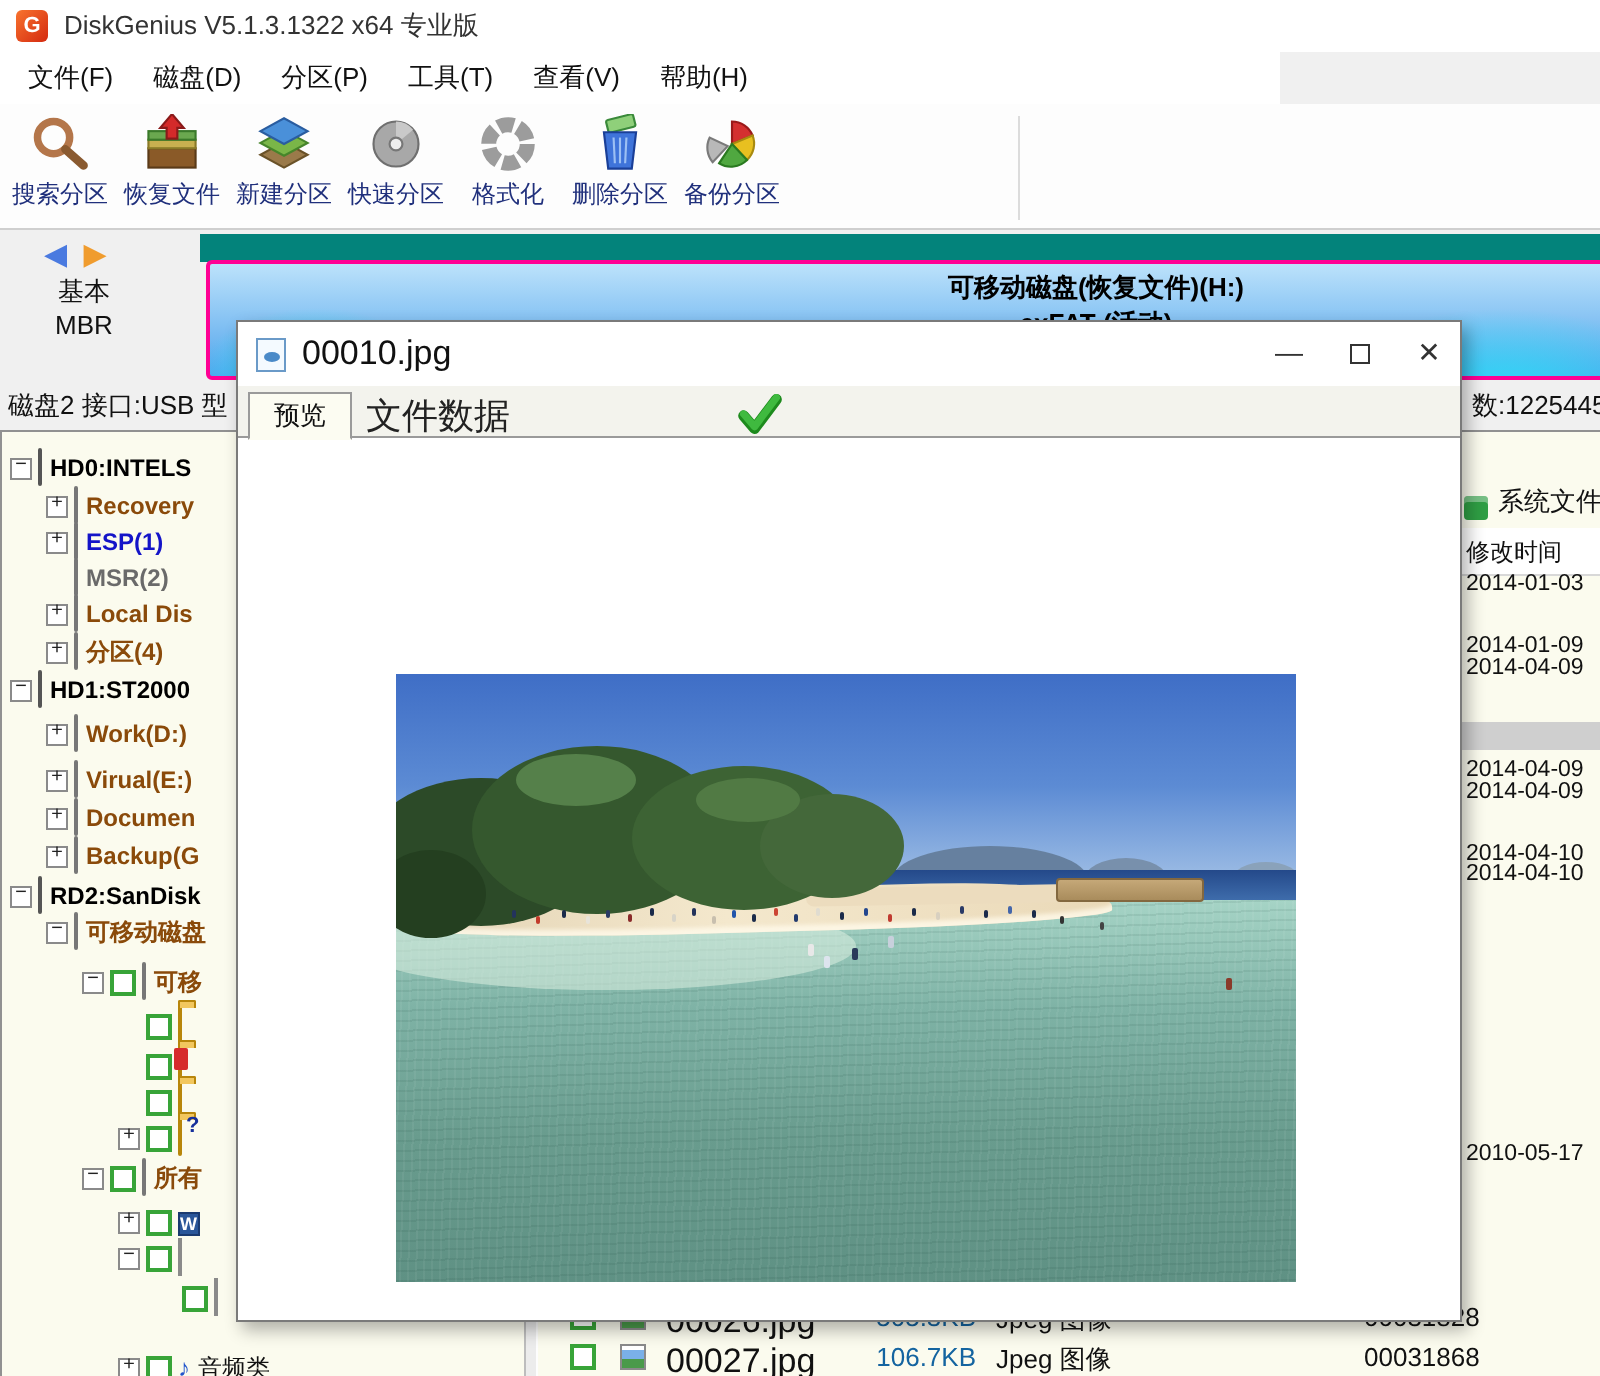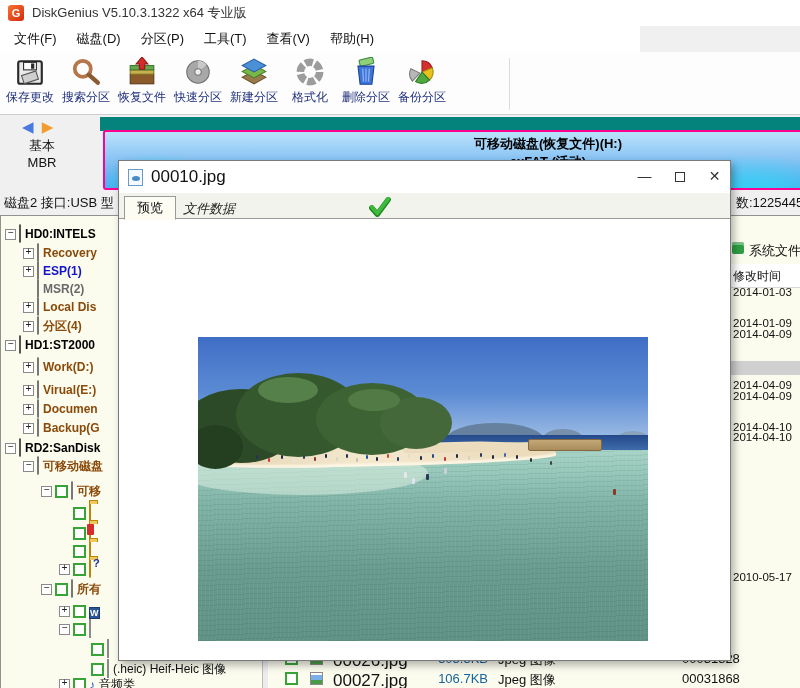--- a/index.html
+++ b/index.html
@@ -72,21 +72,21 @@
   .q-ov { position:absolute; left:3px; top:-3px; font-size:11px; font-weight:bold; color:#16309c; }
   .wdoc { width:13px; height:13px; background:#2a5699; color:#fff; font-size:9px; font-weight:bold; text-align:center; line-height:13px; border:1px solid #1a3a70; }
   .imgico { width:13px; height:13px; border:1px solid #8a8a8a; background:linear-gradient(180deg,#ffffff 0 18%, #7ab0e8 18% 60%, #4a9a4a 60% 100%); }
   .musico { width:13px; height:13px; font-size:12px; line-height:13px; color:#2255cc; text-align:center; }
 
   
   .splitter { position:absolute; left:262px; top:215px; width:7px; height:473px; background:#ececec; border-left:1px solid #bdbdbd; border-right:1px solid #fdfdfd; }
 
   
   .filepanel { position:absolute; left:269px; top:215px; width:531px; height:473px; background:#fbfbee; border-top:1px solid #919191; overflow:hidden; }
-  .sysrow { position:absolute; left:463px; top:26px; display:flex; align-items:flex-start; gap:5px; }
+  .sysrow { position:absolute; left:463px; top:26px; display:flex; align-items:flex-end; gap:5px; }
   .sysico { width:12px; height:12px; background:#2f9e44; border-radius:2px; box-shadow:inset 0 3px 0 rgba(255,255,255,0.35); }
   .syslbl { font-size:13px; color:#111; white-space:nowrap; }
   .listheader { position:absolute; left:0; top:48px; width:531px; height:24px; background:#ffffff; border-bottom:1px solid #d8d8d8; }
   .colhdr { position:absolute; left:464px; top:4px; font-size:12px; color:#111; white-space:nowrap; }
   .selband { position:absolute; left:430px; top:145px; width:101px; height:14px; background:#cfcfcf; }
   .dcell { position:absolute; left:464px; font-size:11.5px; color:#111; white-space:nowrap; }
   .frow { position:absolute; left:0; width:531px; height:20px; }
   .frow .cbx { position:absolute; left:16px; top:3px; margin:0; }
   .frow .imgico { position:absolute; left:41px; top:3px; }
   .fname { position:absolute; left:64px; top:2px; font-size:17px; color:#111; }
@@ -98,21 +98,21 @@
   .dialog { position:absolute; left:118px; top:160px; width:613px; height:501px; background:#fff; border:1px solid #7a7a7a; box-shadow:3px 4px 8px rgba(0,0,0,0.3); }
   .dtitle { position:absolute; left:0; top:0; width:100%; height:32px; background:#fff; display:flex; align-items:center; padding-left:9px; }
   .dico { width:15px; height:17px; border:1px solid #6a9ac8; background:#f4faff; position:relative; }
   .dico:after { content:""; position:absolute; left:3px; top:6px; width:8px; height:5px; border-radius:50%; background:#4a8ac8; }
   .dname { margin-left:8px; font-size:17px; color:#111; }
   .dctl { position:absolute; top:0; width:31px; height:30px; text-align:center; line-height:30px; font-size:14px; color:#333; }
   .dmin { left:510px; } .dmax { left:545px; } .dcls { left:580px; }
   .dmaxbox { display:inline-block; width:10px; height:10px; border:1px solid #333; vertical-align:middle; }
   .tabstrip { position:absolute; left:0; top:32px; width:100%; height:26px; background:#f3f3ed; border-bottom:1px solid #9a9a9a; }
   .tab1 { position:absolute; left:5px; top:3px; height:24px; padding:0 12px; background:#fcfcf2; border:1px solid #9a9a9a; border-bottom:1px solid #fcfcf2; font-size:13px; line-height:22px; color:#111; z-index:2; }
-  .tab2 { position:absolute; left:52px; top:5px; height:21px; padding:0 12px; font-size:13px; line-height:21px; color:#222;font-style:italic; }
+  .tab2 { position:absolute; left:52px; top:5px; height:21px; padding:0 12px; font-size:18px; line-height:21px; color:#222; }
   .dstatus { position:absolute; left:250px; top:4px; display:flex; align-items:center; gap:6px; }
   .dstatus .txt { font-size:13px; font-weight:bold; color:#00a020; white-space:nowrap; }
   .dcontent { position:absolute; left:0; top:58px; width:611px; height:441px; background:#fff; }
 
   
   .photo { position:absolute; left:79px; top:118px; width:450px; height:304px; overflow:hidden; background:#6da89b; }
   .sky { position:absolute; left:0; top:0; width:450px; height:102px; background:linear-gradient(180deg,#3f6ec6 0%,#5c8bd4 55%,#9cbce4 100%); }
   .hill { position:absolute; border-radius:50% 50% 0 0 / 100% 100% 0 0; }
   .sea { position:absolute; left:170px; top:98px; width:280px; height:15px; background:linear-gradient(180deg,#24498a 0%,#3e6cab 100%); }
   .blob { position:absolute; border-radius:50%; }
@@ -127,74 +127,65 @@
   .shallow { position:absolute; left:-20px; top:114px; width:250px; height:44px; background:rgba(218,238,224,0.55); border-radius:50%; }
   .person { position:absolute; width:2px; height:4px; border-radius:1px; }
 </style>
 </head>
 <body>
 
 <div id="app">
 
   <div class="titlebar">
     <div class="applogo">G</div>
-    <div class="apptitle">DiskGenius V5.10.3.1322 x64 专业版</div>
+    <div class="apptitle">DiskGenius V5.1.3.1322 x64 专业版</div>
   </div>
 
   <div class="menubar">
       <span class="mitem">文件(F)</span>
       <span class="mitem">磁盘(D)</span>
       <span class="mitem">分区(P)</span>
       <span class="mitem">工具(T)</span>
       <span class="mitem">查看(V)</span>
       <span class="mitem">帮助(H)</span>
     </div>
 
   <div class="toolbar">
     <div class="tbtns">
         <div class="tbtn">
           <span class="ticon"><svg viewBox="0 0 28 28">
-              <rect x="3" y="4" width="22" height="21" rx="2" fill="#e9e9e9" stroke="#2a2a2a" stroke-width="2"></rect>
-              <rect x="8" y="5" width="12" height="7" fill="#fff" stroke="#2a2a2a"></rect>
-              <rect x="15" y="6" width="3" height="5" fill="#2a2a2a"></rect>
-              <rect x="7" y="15" width="14" height="8" fill="#cfcfcf" stroke="#555" transform="rotate(-18 14 19)"></rect>
-            </svg></span>
-          <span class="tlabel">保存更改</span>
-        </div>
-        <div class="tbtn">
-          <span class="ticon"><svg viewBox="0 0 28 28">
               <circle cx="11" cy="11" r="7.5" fill="none" stroke="#b4764a" stroke-width="3.5"></circle>
               <line x1="16.5" y1="16.5" x2="25" y2="24" stroke="#8a5a30" stroke-width="4" stroke-linecap="round"></line>
             </svg></span>
           <span class="tlabel">搜索分区</span>
         </div>
         <div class="tbtn">
           <span class="ticon"><svg viewBox="0 0 28 28">
               <rect x="3" y="16" width="22" height="9" fill="#8a5a28" stroke="#5a3a18"></rect>
               <rect x="3" y="12" width="22" height="4" fill="#c8b050" stroke="#8a7a28"></rect>
               <rect x="3" y="8" width="22" height="4" fill="#6aa84f" stroke="#3a7a2a"></rect>
               <path d="M14 0 l5.5 6.5 h-3 v5 h-5 v-5 h-3 z" fill="#d42a2a" stroke="#8a1a1a"></path>
             </svg></span>
           <span class="tlabel">恢复文件</span>
         </div>
         <div class="tbtn">
           <span class="ticon"><svg viewBox="0 0 28 28">
+              <path d="M14 13 L25 19 14 25 3 19 Z" fill="#9a7a4a" stroke="#6a5228"></path>
+              <path d="M14 7.5 L25 13.5 14 19.5 3 13.5 Z" fill="#7ab648" stroke="#46852a"></path>
+              <path d="M14 2 L25 8 14 14 3 8 Z" fill="#4a90d9" stroke="#2a5da0"></path>
+            </svg></span>
+          <span class="tlabel">新建分区</span>
+        </div>
+        <div class="tbtn">
+          <span class="ticon"><svg viewBox="0 0 28 28">
               <circle cx="14" cy="14" r="10.5" fill="#a8a8a8" stroke="#6f6f6f"></circle>
               <path d="M14 3.5 a10.5 10.5 0 0 1 8 3.8 L14 14 Z" fill="#c9c9c9"></path>
               <circle cx="14" cy="14" r="3" fill="#ededed" stroke="#777"></circle>
             </svg></span>
           <span class="tlabel">快速分区</span>
-        </div>
-        <div class="tbtn">
-          <span class="ticon"><svg viewBox="0 0 28 28">
-              <path d="M14 13 L25 19 14 25 3 19 Z" fill="#9a7a4a" stroke="#6a5228"></path>
-              <path d="M14 7.5 L25 13.5 14 19.5 3 13.5 Z" fill="#7ab648" stroke="#46852a"></path>
-              <path d="M14 2 L25 8 14 14 3 8 Z" fill="#4a90d9" stroke="#2a5da0"></path>
-            </svg></span>
-          <span class="tlabel">新建分区</span>
         </div>
         <div class="tbtn">
           <span class="ticon"><svg viewBox="0 0 28 28">
               <circle cx="14" cy="14" r="9" fill="none" stroke="#9c9c9c" stroke-width="7" stroke-dasharray="7.2 2.2"></circle>
             </svg></span>
           <span class="tlabel">格式化</span>
         </div>
         <div class="tbtn">
           <span class="ticon"><svg viewBox="0 0 28 28">
               <rect x="8" y="1.5" width="13" height="6" rx="1" fill="#8fd07a" stroke="#3a8a3a" transform="rotate(-14 14 5)"></rect>
@@ -351,26 +342,20 @@
         <span class="exp ">−</span>
         <span class="cbx"></span>
         <span class="tico"><span class="imgico"></span></span>
         <span class="tlbl lbl-plain"></span>
       </div>
       <div class="trow" style="top: 424px; padding-left: 76px;">
         <span class="exp none"></span>
         <span class="cbx"></span>
         <span class="tico"><span class="imgico"></span></span>
         <span class="tlbl lbl-plain"></span>
-      </div>
-      <div class="trow" style="top: 444px; padding-left: 76px;">
-        <span class="exp none"></span>
-        <span class="cbx"></span>
-        <span class="tico"><span class="imgico"></span></span>
-        <span class="tlbl lbl-plain">(.heic) Heif-Heic 图像</span>
       </div>
       <div class="trow" style="top: 459px; padding-left: 58px;">
         <span class="exp ">+</span>
         <span class="cbx"></span>
         <span class="tico"><span class="musico">♪</span></span>
         <span class="tlbl lbl-plain">音频类</span>
       </div>
     </div>
 
   <div class="splitter"></div>

